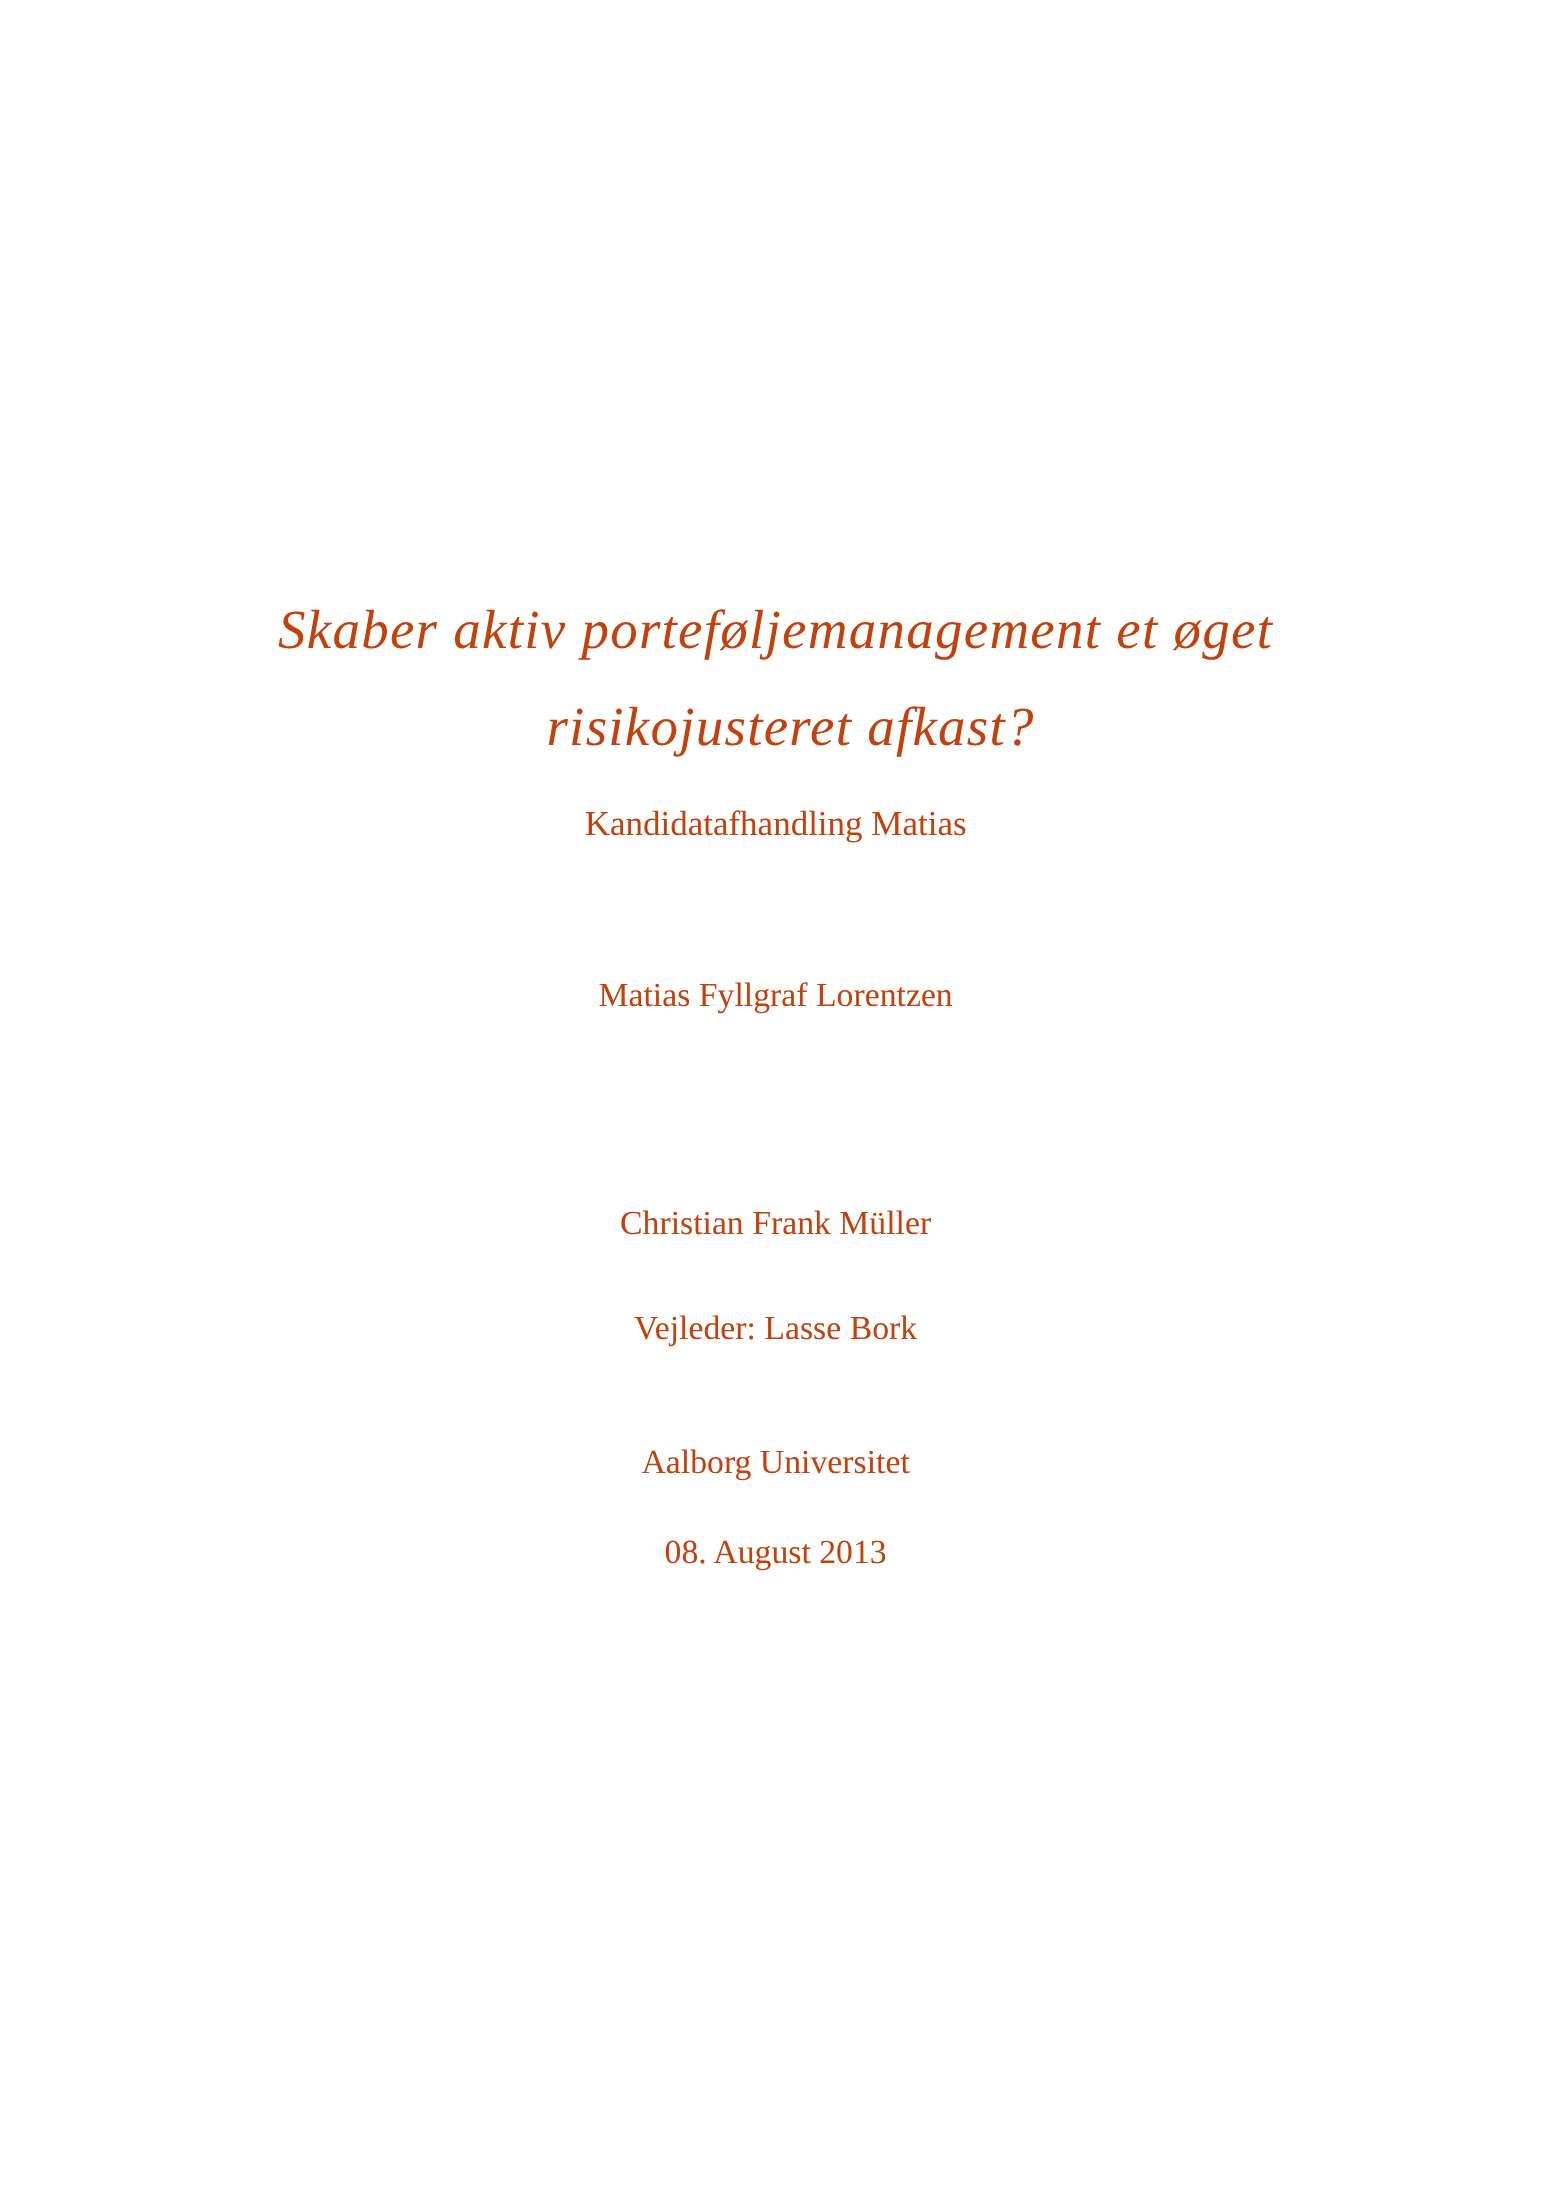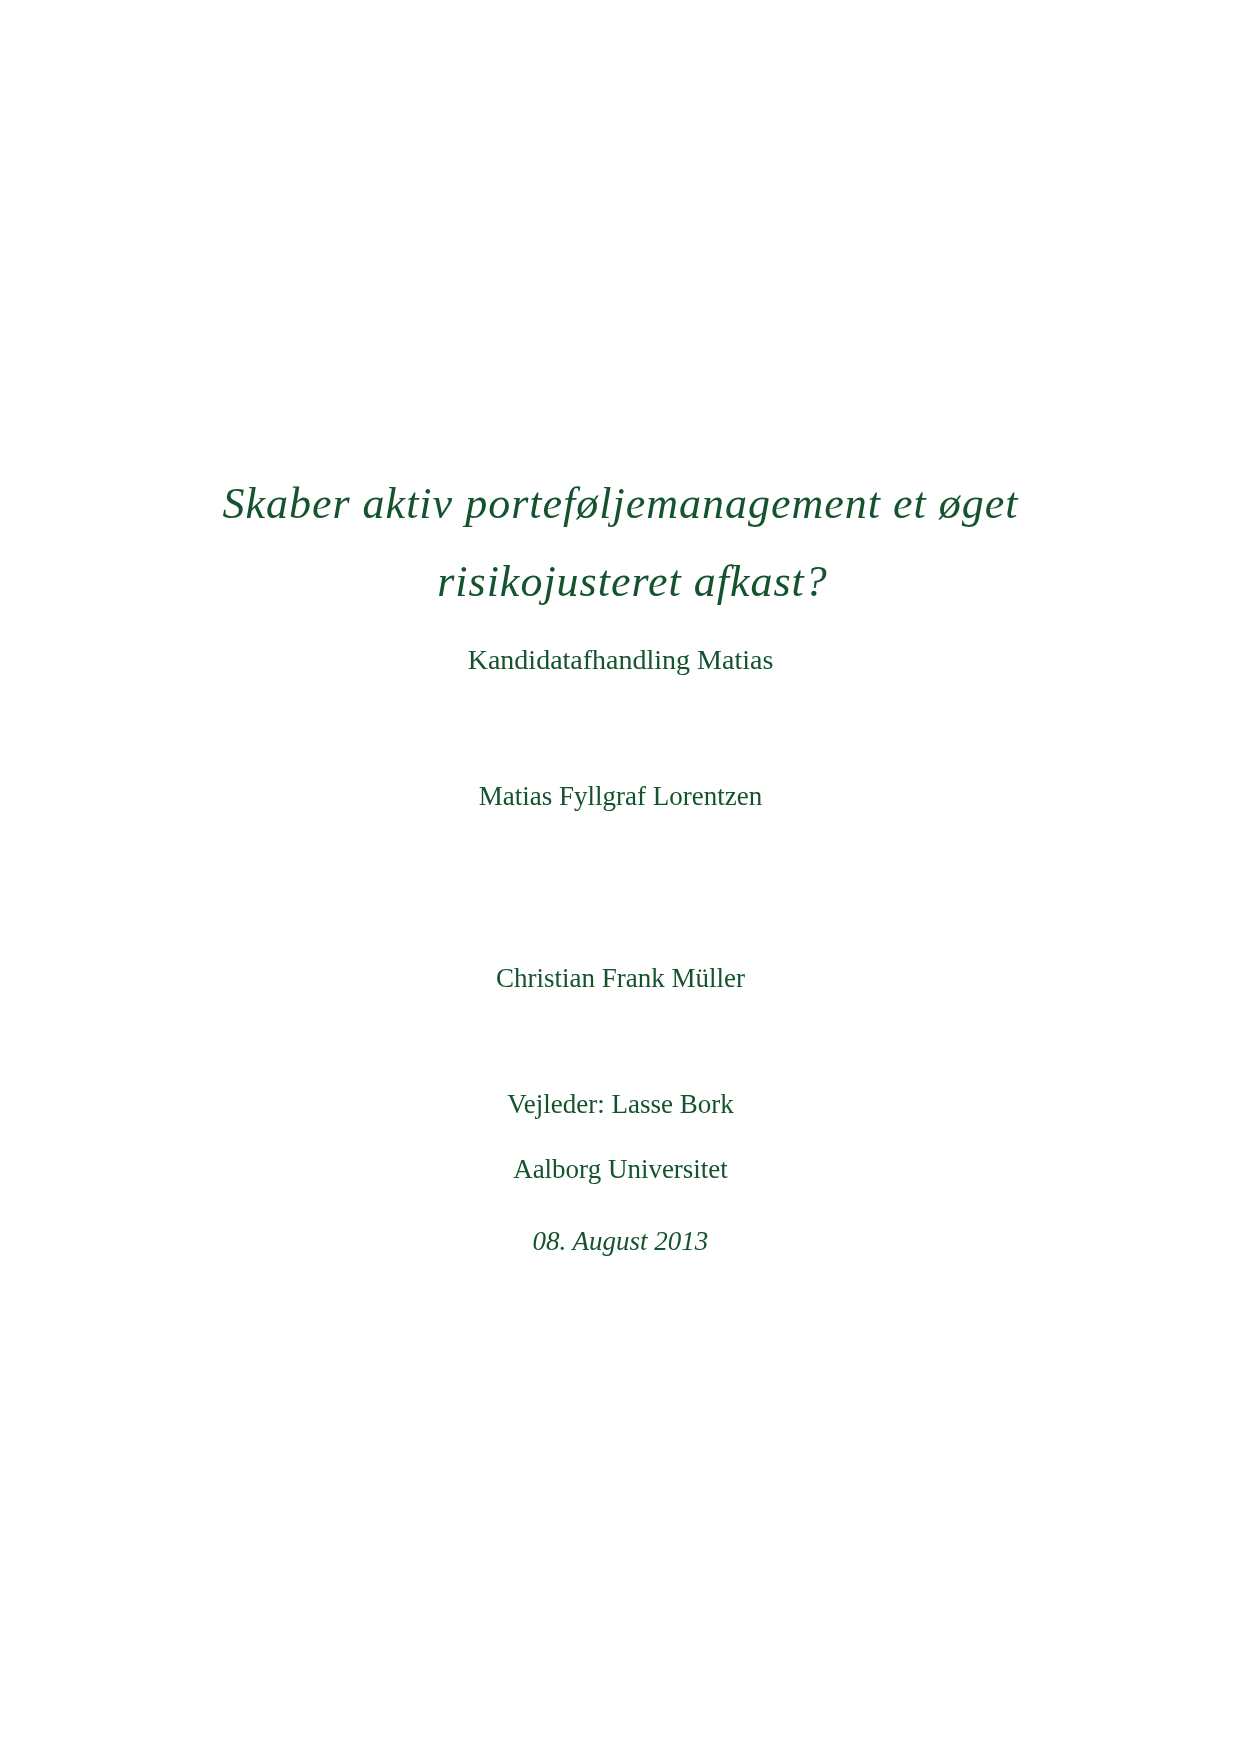--- a/index.html
+++ b/index.html
@@ -34,28 +34,28 @@
   .title-line-2 { top: 556px; padding-left: 12px; }
   .subtitle-line {
     top: 644px;
     font-size: 28px;
   }
   .body-line {
     font-size: 27px;
   }
   .author-1   { top: 781px; }
   .author-2   { top: 963px; }
-  .supervisor { top: 1047px; margin-top: 42px; }
+  .supervisor { top: 1047px; }
   .university { top: 1154px; }
-  .date-line  { top: 1226px; font-style: italic; }
+  .date-line  { top: 1226px; }
 </style>
 </head>
 <body>
 
-<div class="page" style="background: rgb(255, 255, 255); color: #14532d;">
+<div class="page" style="background: rgb(255, 255, 255); color: #c2410c;">
   <div class="line title-line title-line-1">Skaber aktiv porteføljemanagement et øget</div>
   <div class="line title-line title-line-2">risikojusteret afkast?</div>
   <div class="line subtitle-line">Kandidatafhandling Matias</div>
   <div class="line body-line author-1">Matias Fyllgraf Lorentzen</div>
   <div class="line body-line author-2">Christian Frank Müller</div>
   <div class="line body-line supervisor">Vejleder: Lasse Bork</div>
   <div class="line body-line university">Aalborg Universitet</div>
   <div class="line body-line date-line">08. August 2013</div>
 </div>
 

